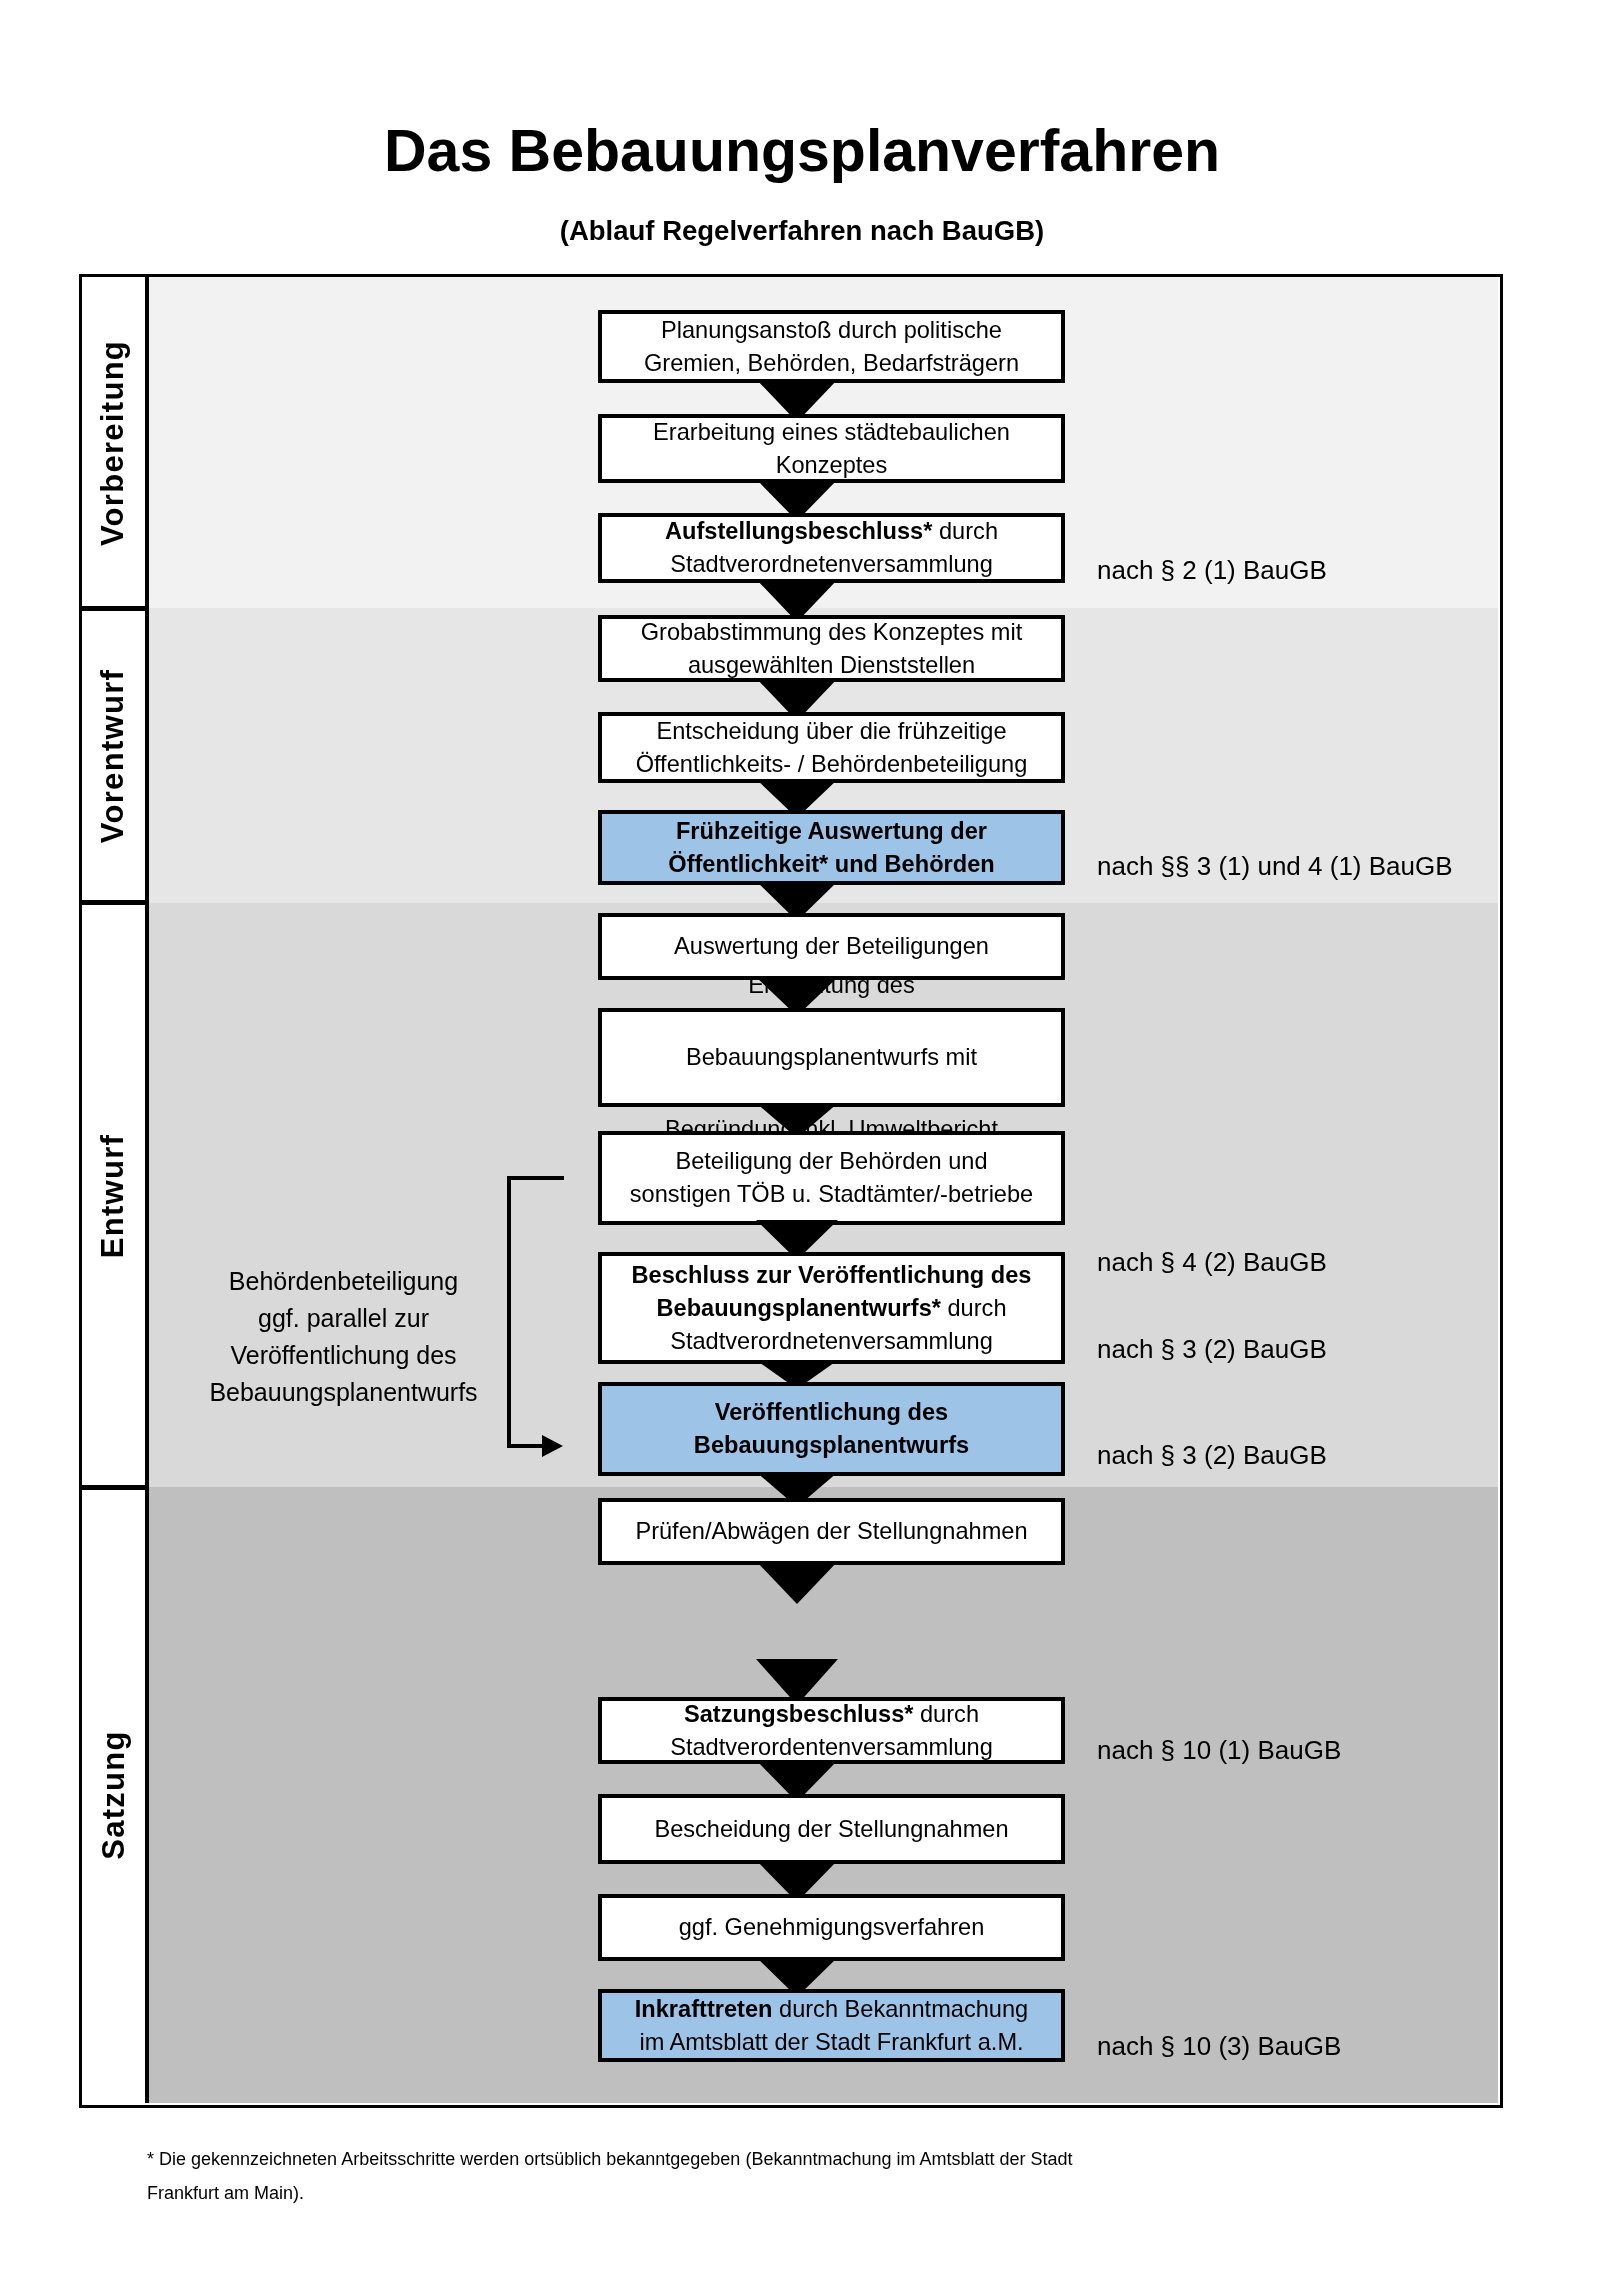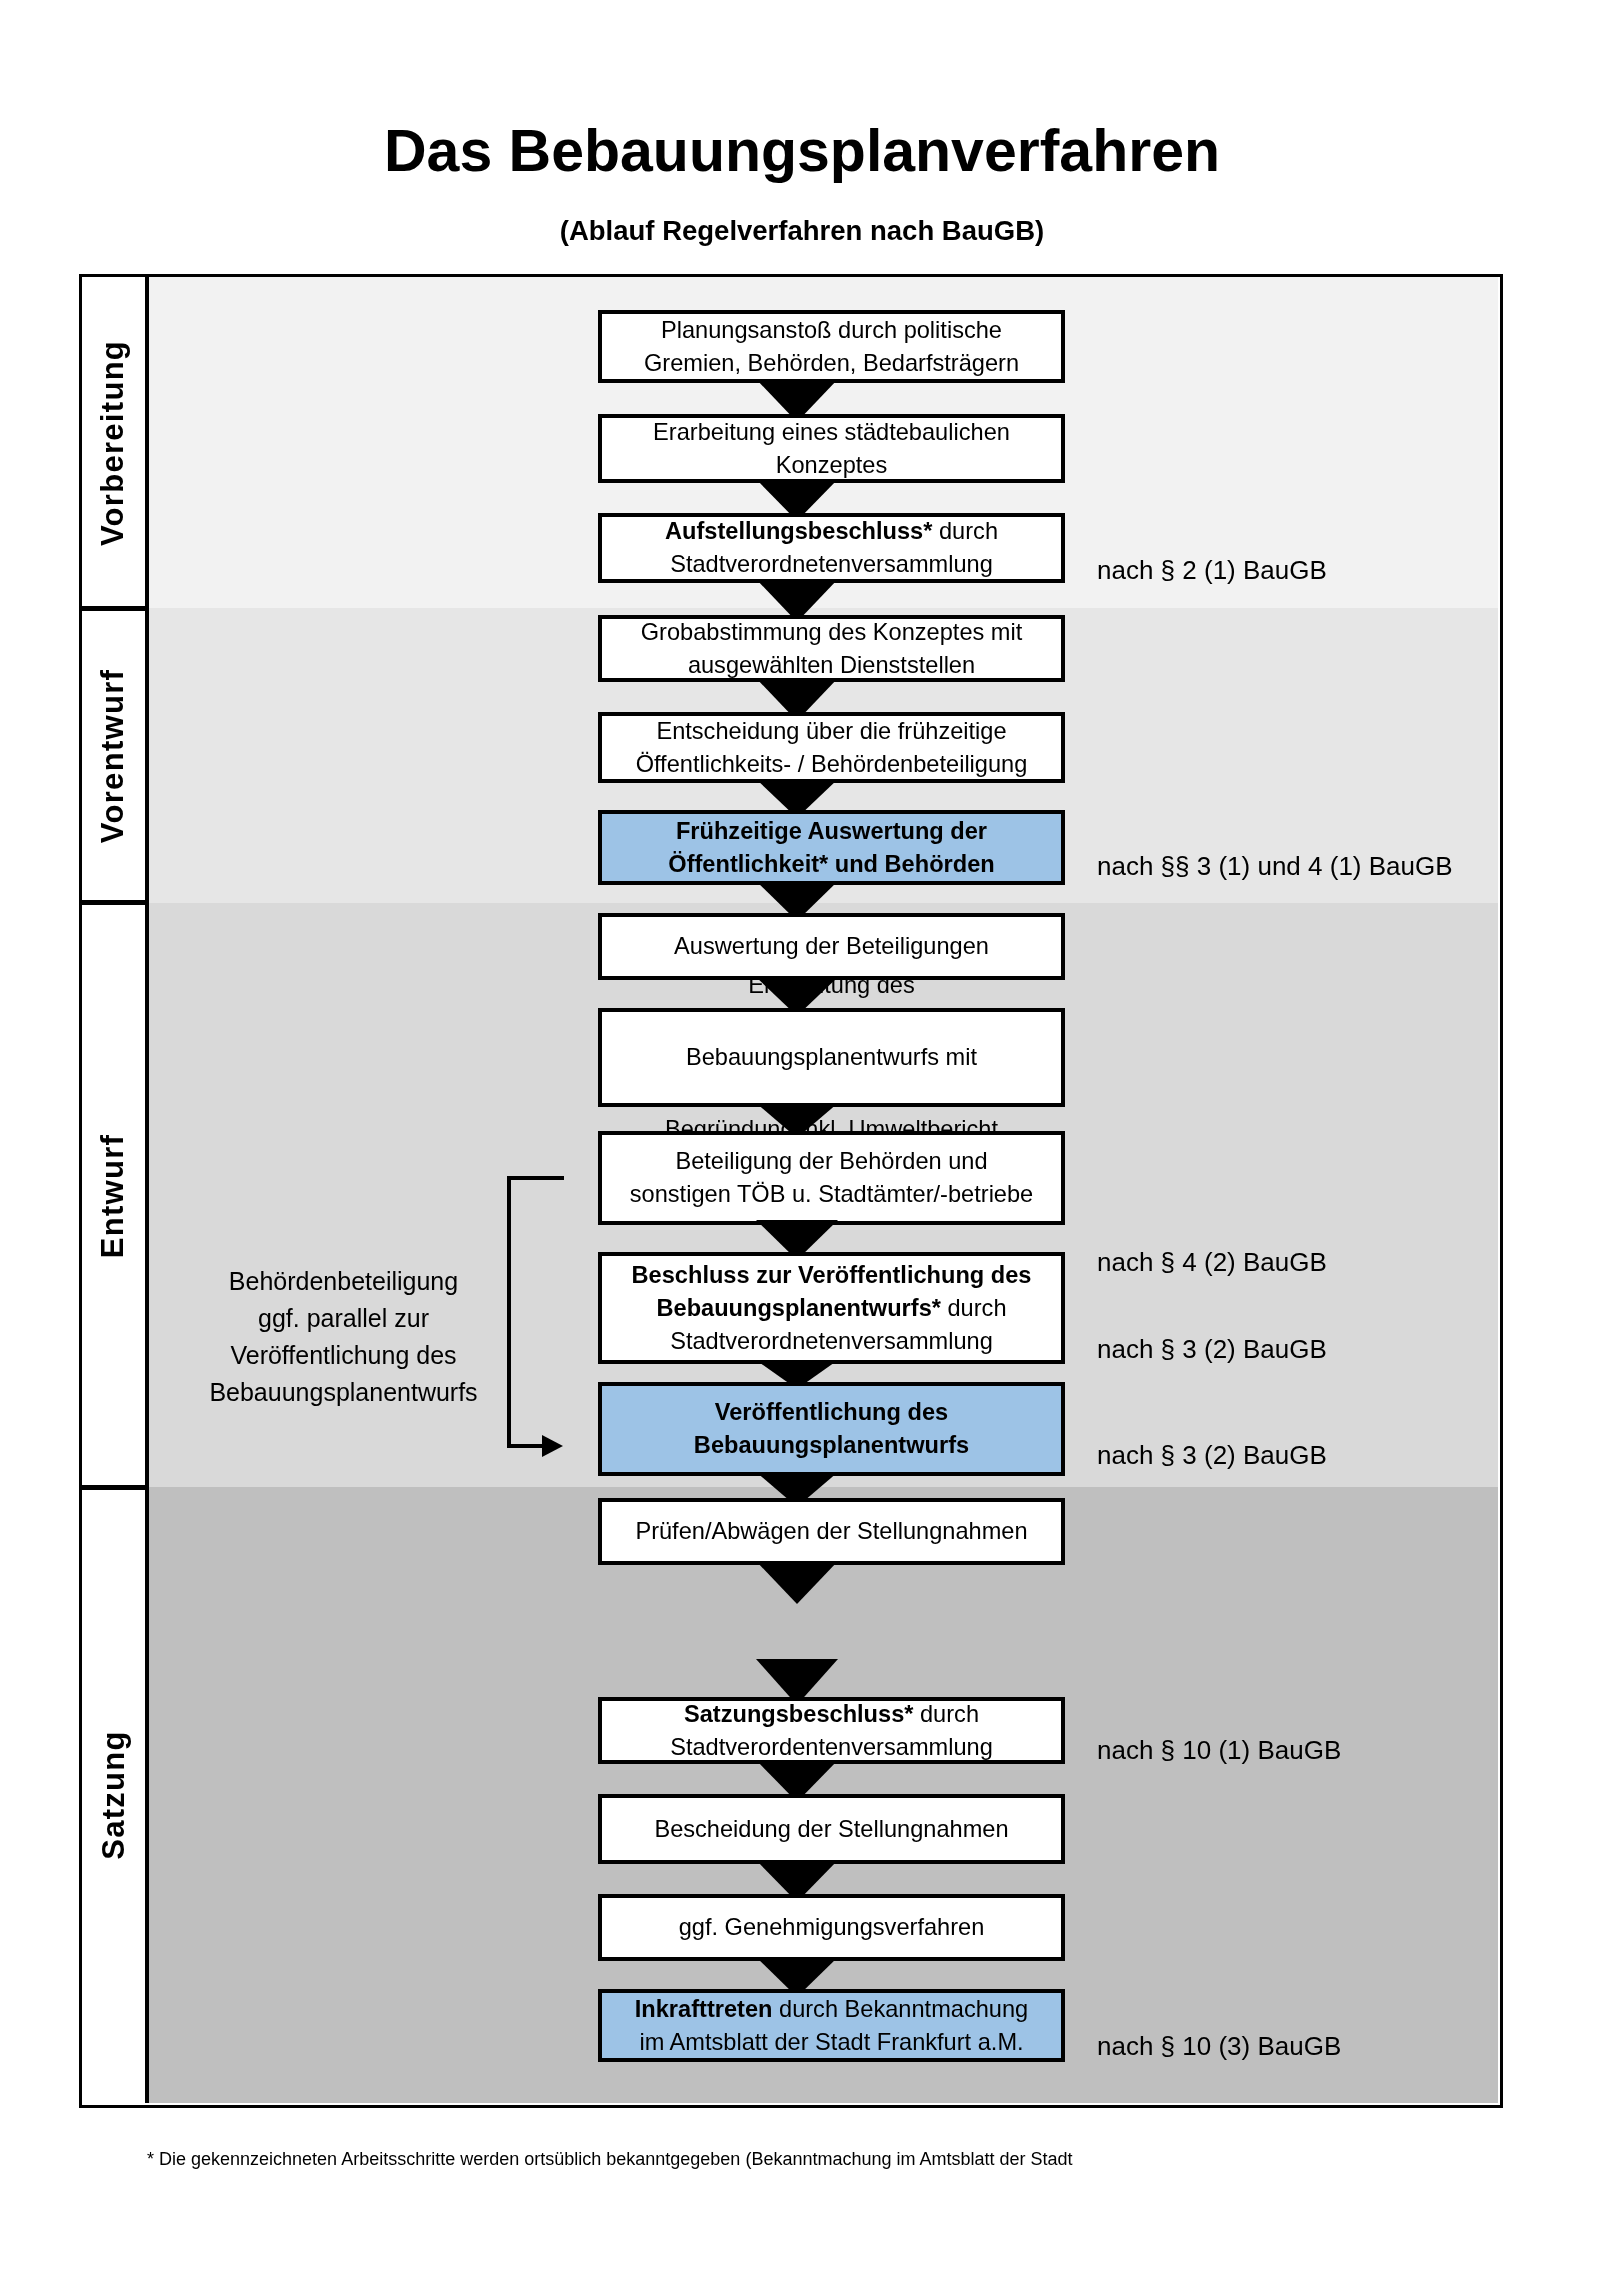--- a/index.html
+++ b/index.html
@@ -183,16 +183,17 @@
 
     <div class="bkv"></div>
     <div class="bkt"></div>
     <div class="bkb"></div>
     <div class="bka"></div>
 
   </div>
 
   <div class="footnote">
     <div>* Die gekennzeichneten Arbeitsschritte werden ortsüblich bekanntgegeben (Bekanntmachung im Amtsblatt  der Stadt</div>
+    <div>Frankfurt am Main).</div>
   </div>
 
 </div>
 
 
 </body></html>

